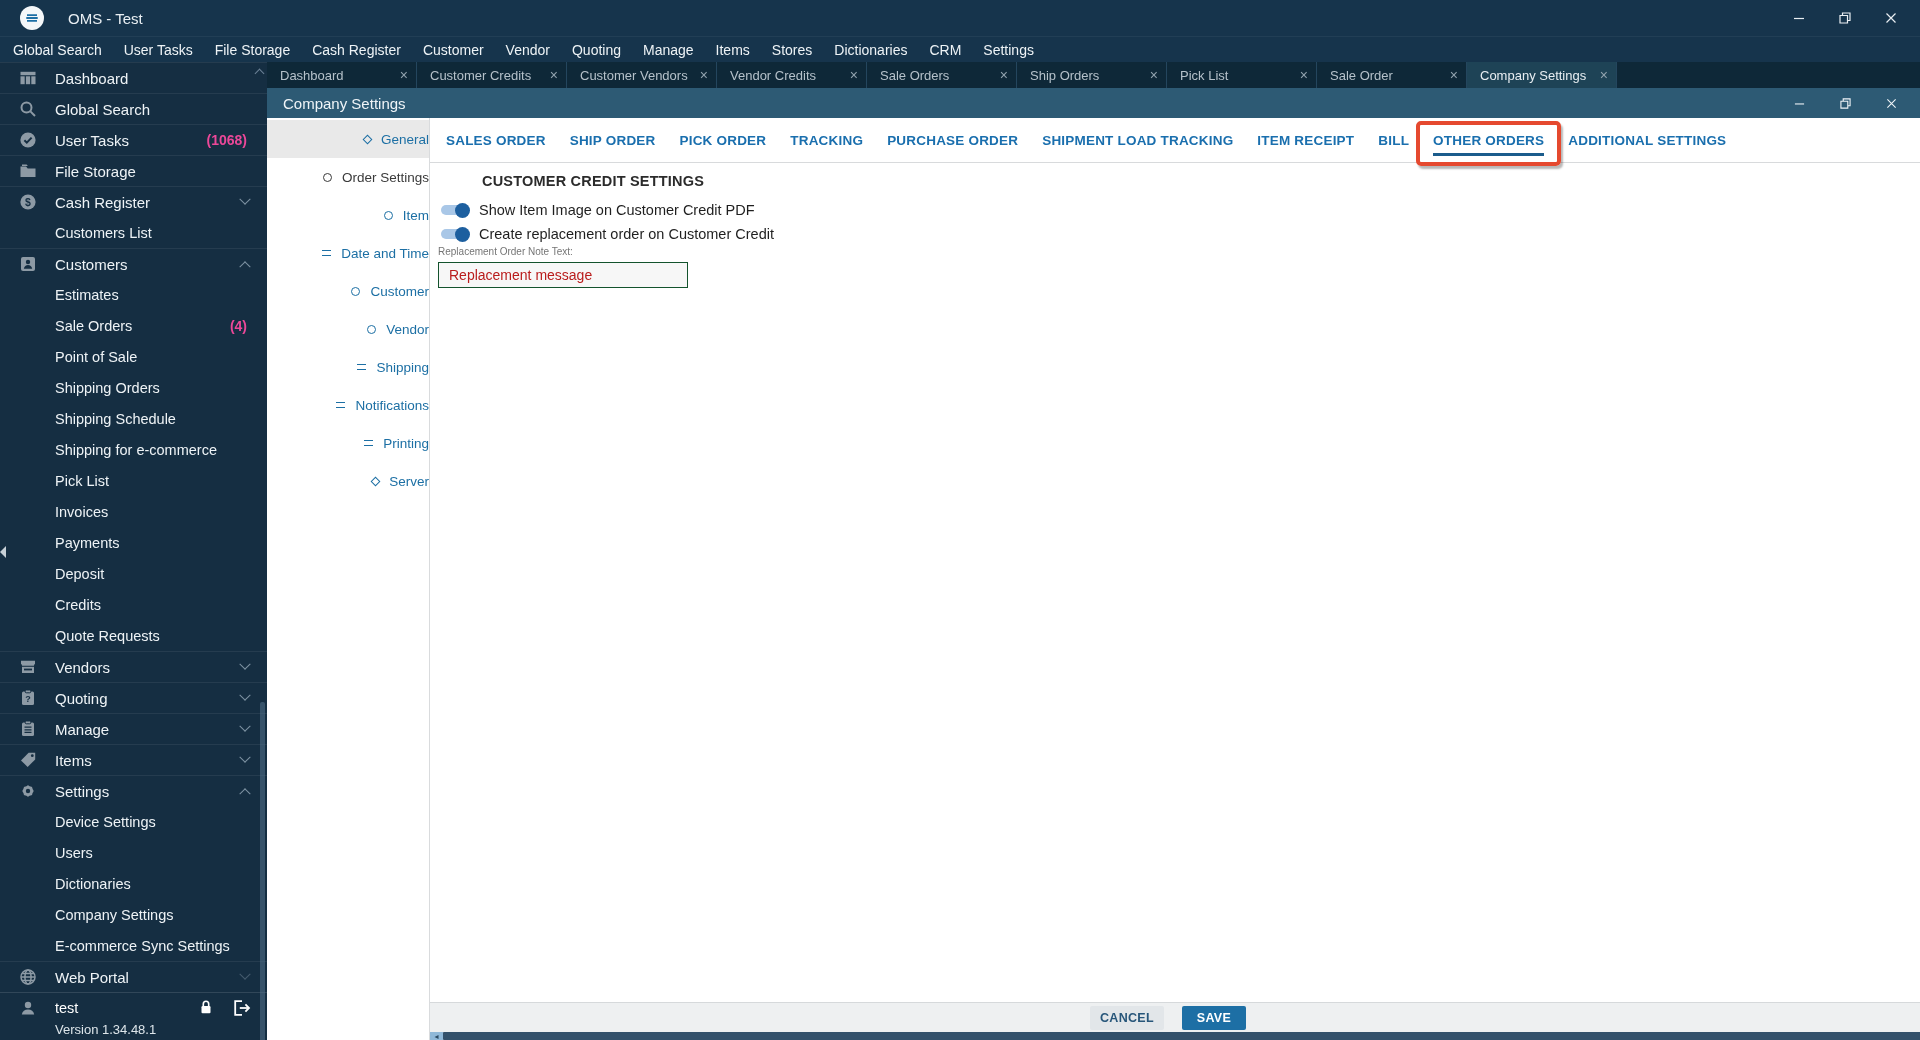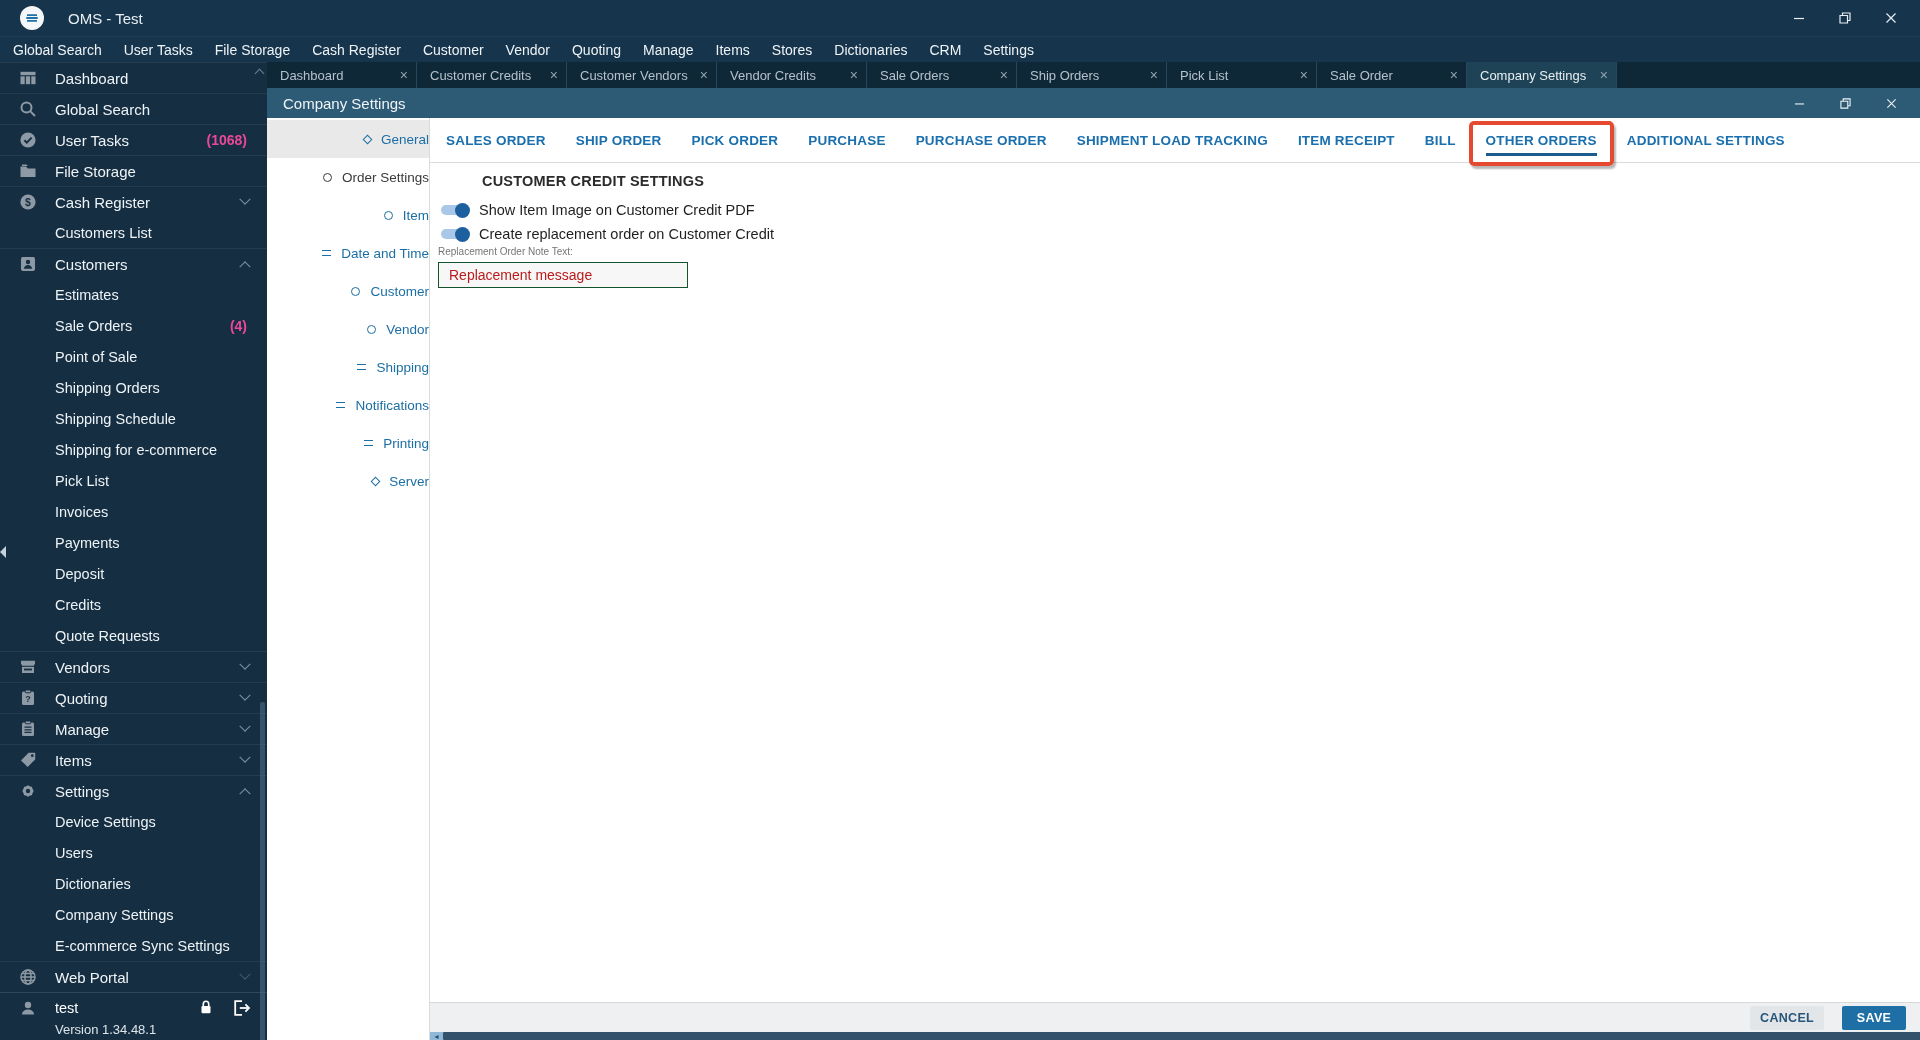--- a/index.html
+++ b/index.html
@@ -82,21 +82,21 @@
   .nav-item.gray { background:#e9e9e9; }
   .nav-item.current { color:#3a3a3a; }
   .nav-icon { margin-right:10px; flex:0 0 auto; }
   .nav-icon.diamond { width:7px; height:7px; border:1.4px solid currentColor; transform:rotate(45deg); }
   .nav-icon.circle  { width:9px; height:9px; border:1.4px solid currentColor; border-radius:50%; }
   .nav-icon.equals  { width:9px; height:6px; border-top:1.6px solid currentColor;
                       border-bottom:1.6px solid currentColor; }
 
   
   .settings-main { flex:1; display:flex; flex-direction:column; min-width:0; }
-  .stabs { height:45px; flex:0 0 45px; display:flex; align-items:center; gap:30px;
+  .stabs { height:45px; flex:0 0 45px; display:flex; align-items:center; gap:24px;
            padding-left:16px; border-bottom:1px solid #d8dadc; }
   .stab { font-size:13.5px; font-weight:700; color:#1a6fae; letter-spacing:.2px;
           white-space:nowrap; cursor:pointer; }
   .stab.selected { position:relative; }
   .stab.selected::after { content:""; position:absolute; left:10px; right:10px; bottom:4px;
                           height:2.5px; background:#1b5c8c; }
   .stab.red-highlight { border:4px solid #e5492f; border-radius:5px; padding:8px 13px 14px;
                         margin:-12px -17px -18px; box-shadow:2px 3px 2px rgba(0,0,0,.28); }
   .stab.red-highlight.selected::after { left:13px; right:13px; bottom:6px; }
 
@@ -109,21 +109,21 @@
   .toggle .knob { position:absolute; right:-3px; top:-2.5px; width:15px; height:15px;
                   border-radius:50%; background:#1d5f9f; }
   .toggle-label { margin-left:12px; font-size:14.5px; color:#1f1f1f; }
   .note-label { margin-top:0; font-size:10px; color:#757575; }
   .note-input { margin-top:5px; width:250px; height:26px; background:#f7f7f7;
                 border:1px solid #14532d; font-size:14px; color:#b91c1c; padding:0 10px;
                 font-family:inherit; display:block; }
 
   
   .mdi-footer { height:30px; flex:0 0 30px; background:#eef0f1; border-top:1px solid #d6d9db;
-                display:flex; align-items:center; justify-content:flex-end; gap:18px;
+                display:flex; align-items:center; justify-content:center; gap:18px;
                 padding-right:14px; }
   .btn { min-width:64px; height:24px; display:flex; align-items:center; justify-content:center;
          font-weight:700; font-size:12.5px; cursor:pointer; border-radius:2px; padding:0 10px;
          letter-spacing:.3px; }
   .btn-cancel { background:#e2e6e9; color:#27567a; }
   .btn-save { background:#1d6fa5; color:#ffffff; }
 
   .hscroll { height:8px; flex:0 0 8px; background:#c9d3da; display:flex; }
   .hs-arrow { width:13px; flex:0 0 13px; display:flex; align-items:center; justify-content:center;
               font-size:8px; color:#2b4a63; cursor:pointer; }
@@ -512,21 +512,21 @@
                 <span class="nav-icon diamond"></span>
                 <span>Server</span>
               </div>
             </div>
 
           <div class="settings-main">
             <div class="stabs" id="stabs">
                 <div class="stab">SALES ORDER</div>
                 <div class="stab">SHIP ORDER</div>
                 <div class="stab">PICK ORDER</div>
-                <div class="stab">PURCHASE</div>
+                <div class="stab">TRACKING</div>
                 <div class="stab">PURCHASE ORDER</div>
                 <div class="stab">SHIPMENT LOAD TRACKING</div>
                 <div class="stab">ITEM RECEIPT</div>
                 <div class="stab">BILL</div>
                 <div class="stab selected red-highlight" style="border-color: rgb(229, 73, 47);">OTHER ORDERS</div>
                 <div class="stab">ADDITIONAL SETTINGS</div>
               </div>
 
             <div class="content">
               <div class="section-title">CUSTOMER CREDIT SETTINGS</div>

